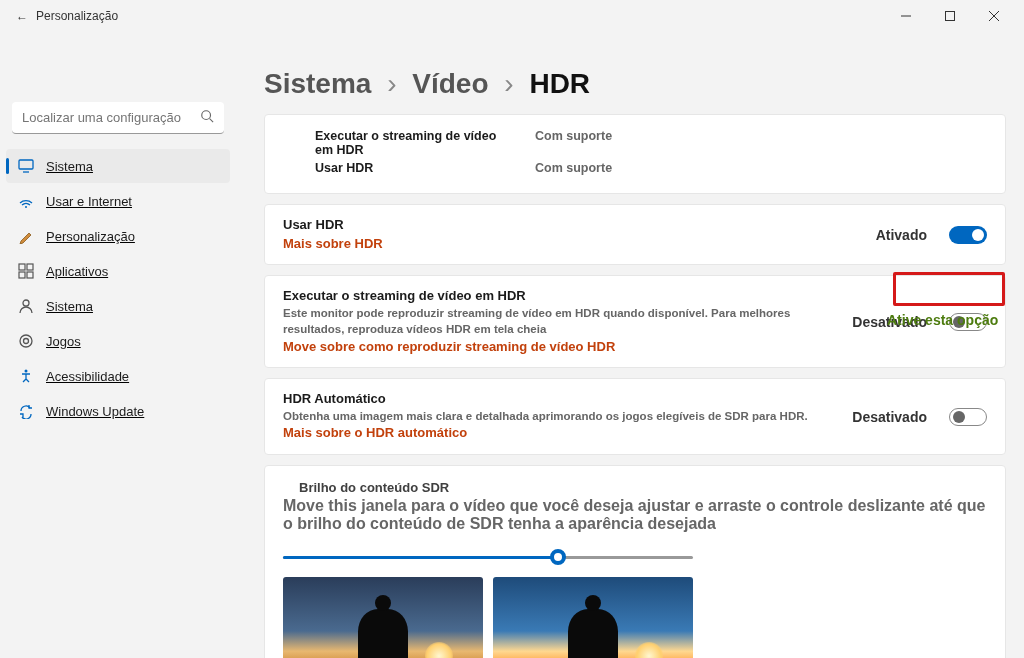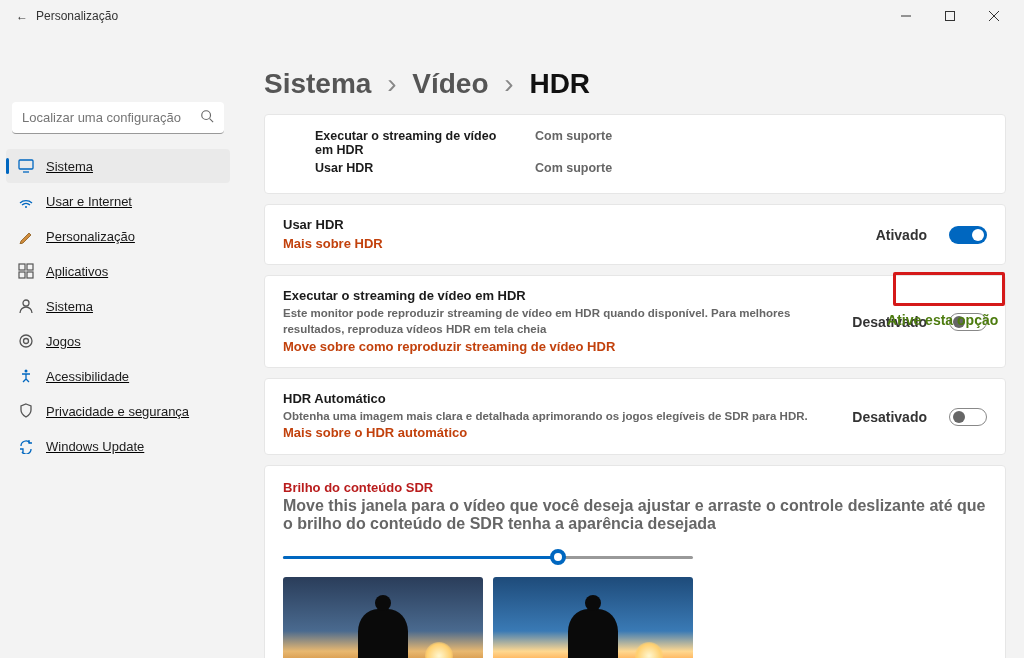--- a/index.html
+++ b/index.html
@@ -50,21 +50,21 @@
 .toggle.on { background: #0067c0; }
 .toggle.off { background: #fff; border: 1px solid #888; }
 .toggle .knob { position: absolute; width: 12px; height: 12px; border-radius: 50%; top: 3px; }
 .toggle.on .knob { right: 3px; background: #fff; }
 .toggle.off .knob { left: 3px; top: 2px; background: #666; }
 
 .highlight-box { position: absolute; border: 3px solid #d51919; border-radius: 2px; pointer-events: none; }
 .callout { position: absolute; color: #4d7c0f; font-size: 14px; font-weight: 600; }
 
 .sdr-section { padding: 14px 18px; }
-.sdr-title { font-size: 13px; color: #b91c1c; margin-bottom: 2px; }
+.sdr-title { font-size: 13px; color: #404040; margin-bottom: 2px; margin-left: 16px; }
 .sdr-desc { font-size: 16px; color: #666; margin-bottom: 14px; }
 .slider-wrap { position: relative; height: 20px; margin-bottom: 10px; width: 410px; }
 .slider-track { position: absolute; top: 9px; left: 0; right: 0; height: 3px; background: #999; border-radius: 2px; }
 .slider-fill { position: absolute; top: 9px; left: 0; width: 67%; height: 3px; background: #0067c0; border-radius: 2px; }
 .slider-thumb { position: absolute; left: 67%; top: 2px; width: 16px; height: 16px; border-radius: 50%; background: #fff; border: 4px solid #0067c0; transform: translateX(-50%); }
 .previews { display: flex; gap: 10px; }
 .preview { width: 200px; }
 .preview .img { width: 200px; height: 135px; border-radius: 3px; overflow: hidden; position: relative; background: linear-gradient(180deg, #2a3d5a 0%, #4a6a8f 40%, #e8b870 55%, #d08c3c 65%, #7a8a9a 75%, #4a5a6a 100%); }
 .preview .img.hdr { background: linear-gradient(180deg, #1e4b7a 0%, #3a7ab5 40%, #ffd890 55%, #ff9e3c 65%, #8a9aaa 75%, #3a4a5a 100%); }
 .preview .figure { position: absolute; left: 50%; bottom: 28px; transform: translateX(-50%); width: 50px; height: 75px; background: #0a0a0a; border-radius: 40% 40% 10% 10% / 30% 30% 10% 10%; }
@@ -159,26 +159,20 @@
           </li>
         <li>
             <span class="ic"><svg viewBox="0 0 16 16">
                 <circle cx="8" cy="3" r="1.5" fill="#0067c0"></circle>
                 <path d="M4 6h8M8 6v5m-3 3l3-3 3 3" fill="none" stroke="#0067c0" stroke-width="1.3"></path>
               </svg></span>
             <span>Acessibilidade</span>
           </li>
         <li>
             <span class="ic"><svg viewBox="0 0 16 16">
-                <path d="M8 1l5 2v4c0 4-5 7-5 7s-5-3-5-7V3z" fill="none" stroke="#555" stroke-width="1.3"></path>
-              </svg></span>
-            <span>Privacidade e segurança</span>
-          </li>
-        <li>
-            <span class="ic"><svg viewBox="0 0 16 16">
                 <path d="M3 8a5 5 0 019-3m1 6a5 5 0 01-9 3" fill="none" stroke="#0067c0" stroke-width="1.3"></path>
                 <path d="M11 2v3h3M5 14v-3H2" fill="none" stroke="#0067c0" stroke-width="1.3"></path>
               </svg></span>
             <span>Windows Update</span>
           </li>
       </ul>
     </div>
 
     <div class="content">
       <div class="breadcrumb">

